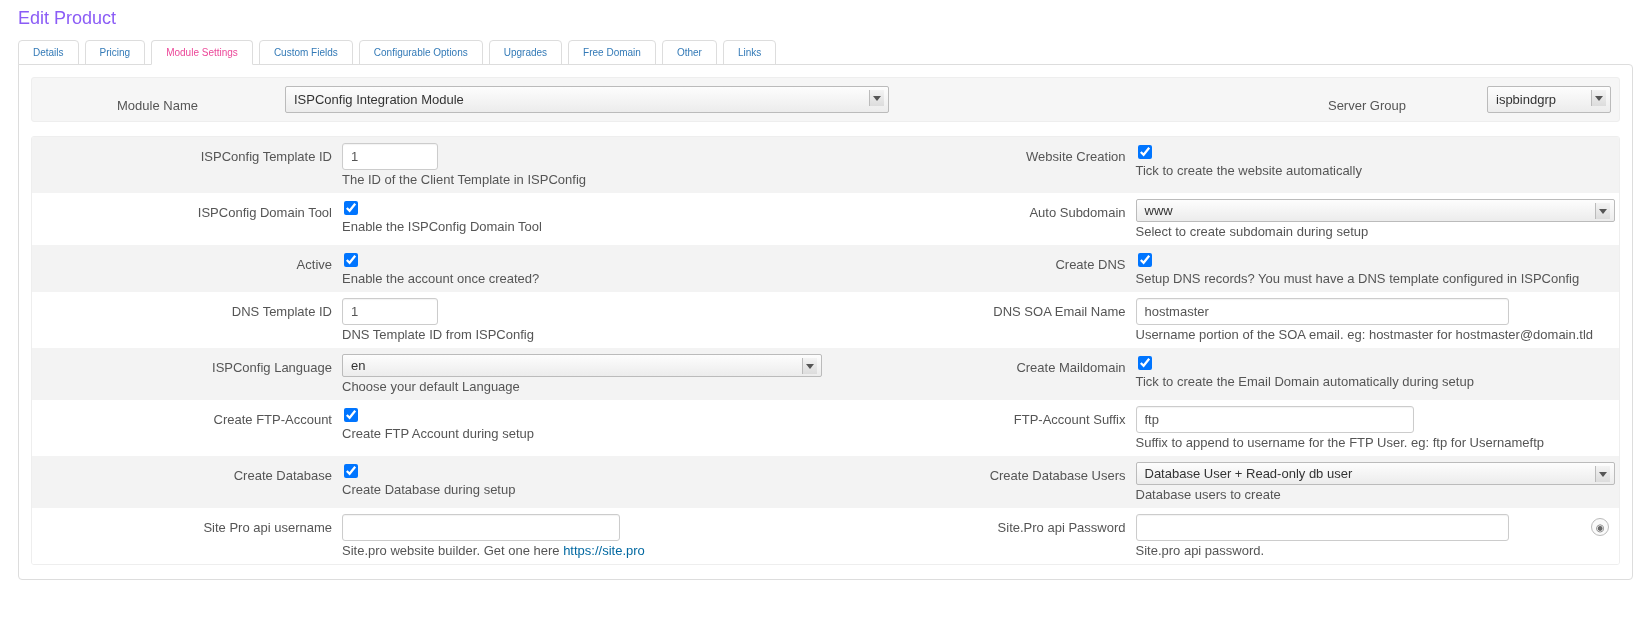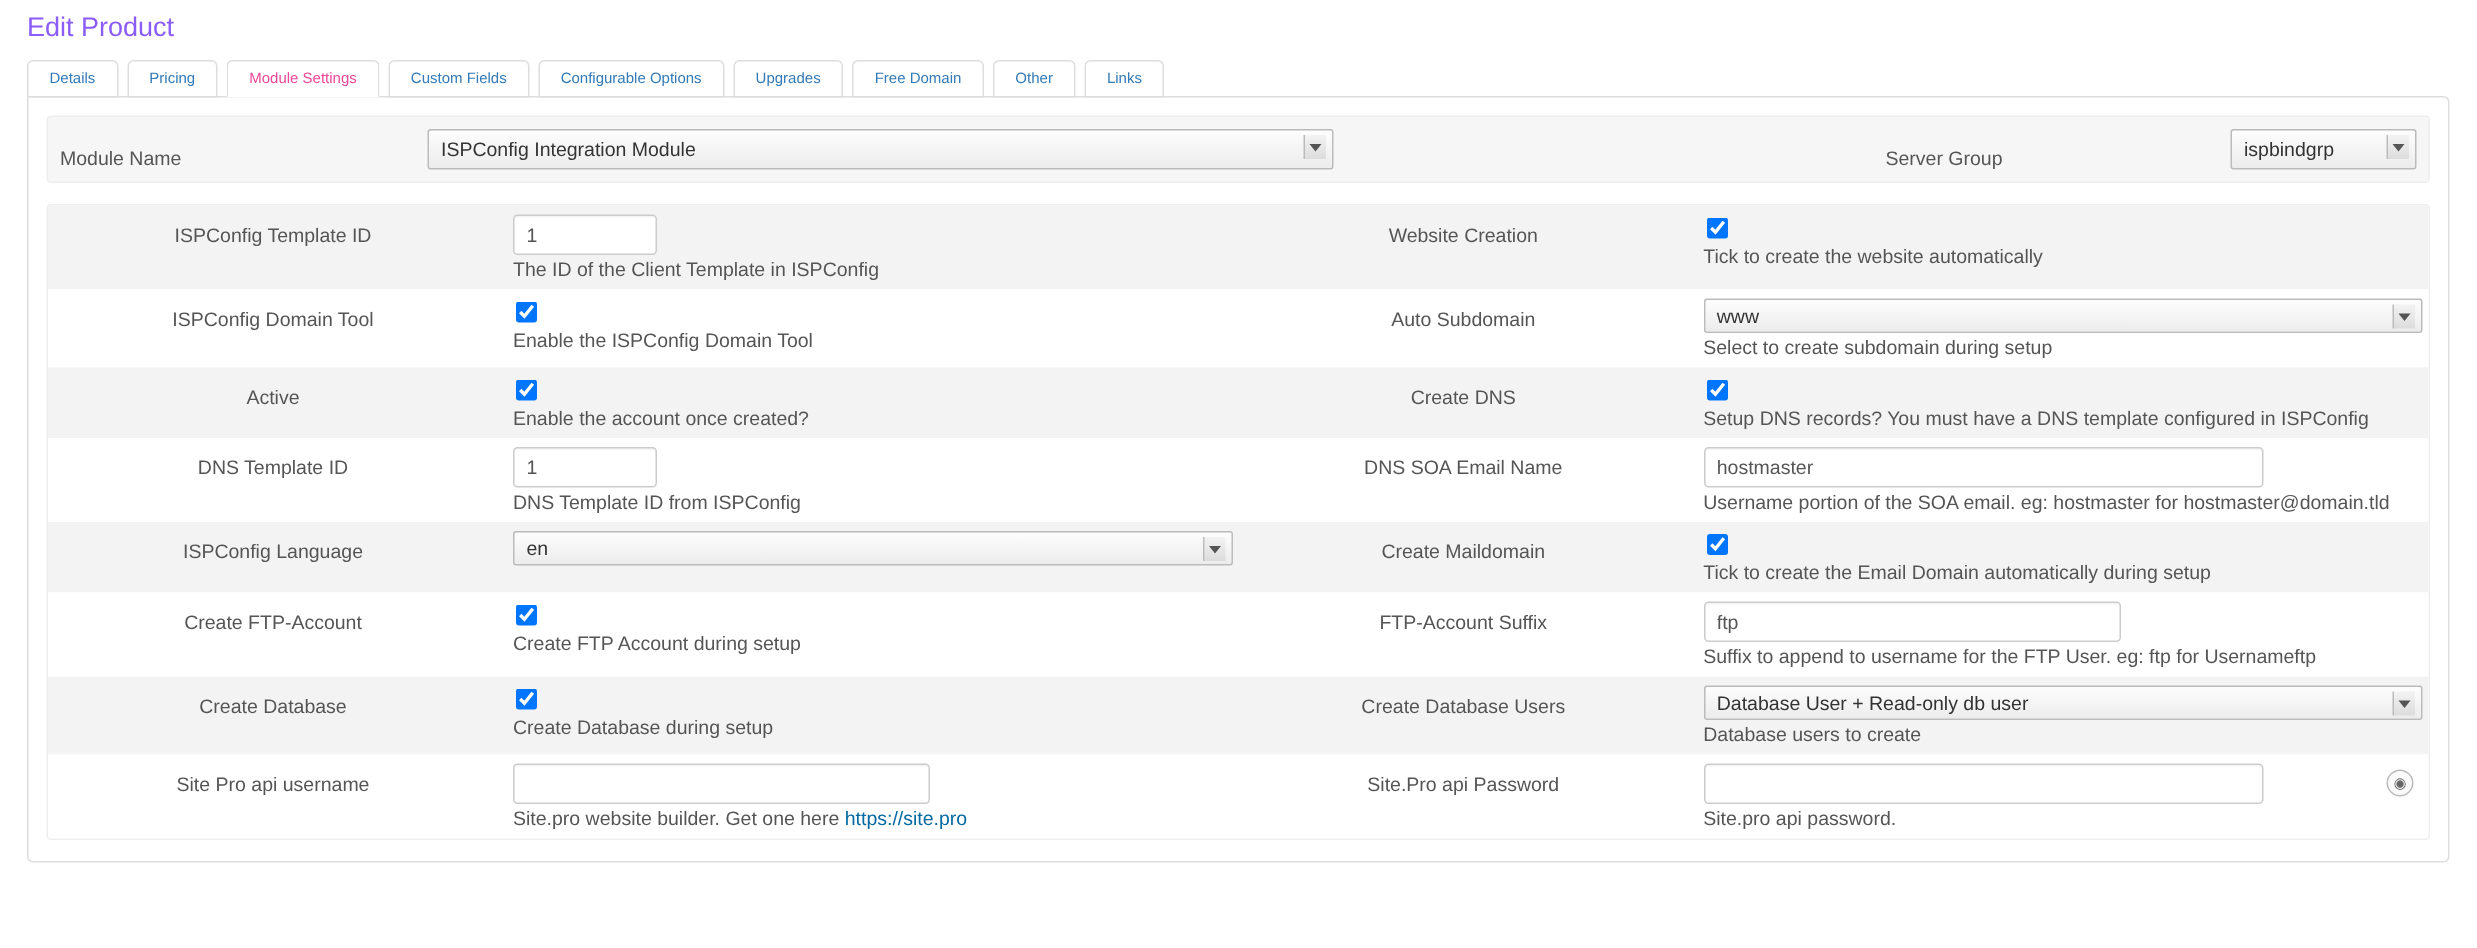--- a/index.html
+++ b/index.html
@@ -56,21 +56,21 @@
     padding:8px 8px;
     display:flex;
     gap:8px;
     margin-bottom:14px;
   }
   .topbar .group{
     display:flex;
     align-items:center;
   }
   .topbar .label{
-    text-align:left;
+    text-align:center;
     padding-right:10px;
     margin-top:12px;
   }
   .topbar .wide-label{width:235px;}
   .sel{
     border:1px solid #bbb;
     background:linear-gradient(#fdfdfd,#ececec);
     border-radius:2px;
     padding:3px 22px 3px 8px;
     font-size:13px;
@@ -112,21 +112,21 @@
   .cell{
     display:flex;
     align-items:flex-start;
     padding:6px 4px 6px 0;
     width:50%;
     box-sizing:border-box;
   }
   .field-label{
     width:300px;
     min-width:300px;
-    text-align:center;
+    text-align:right;
     padding:6px 10px 0 0;
     color:#555;
   }
   .field-body{
     flex:1;
     display:flex;
     flex-direction:column;
     gap:2px;
     padding-left:0;
   }
@@ -275,20 +275,21 @@
       </div>
 
       <div class="row">
         <div class="cell">
           <div class="field-label">ISPConfig Language</div>
           <div class="field-body">
             <div class="sel" style="min-width:40px;">
               <span>en</span>
               <span class="caret"></span>
             </div>
+            <div class="hint">Choose your default Language</div>
           </div>
         </div>
         <div class="cell">
           <div class="field-label">Create Maildomain</div>
           <div class="field-body">
             <input type="checkbox" checked="" style="">
             <div class="hint">Tick to create the Email Domain automatically during setup</div>
           </div>
         </div>
       </div>

